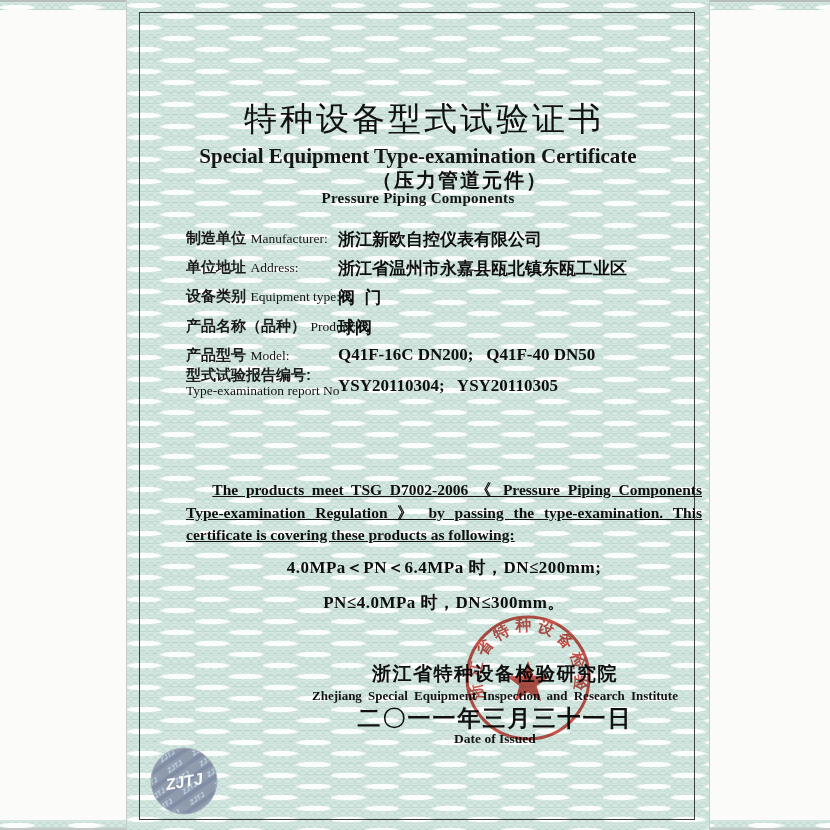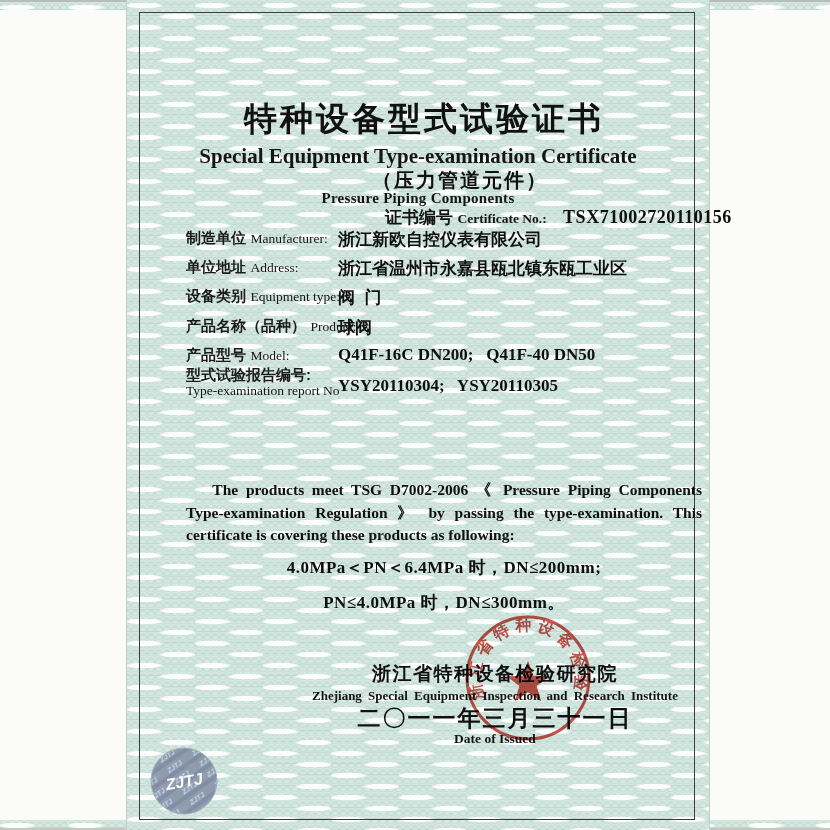--- a/index.html
+++ b/index.html
@@ -27,42 +27,42 @@
     border-left:1px solid #c6cdc9;border-right:1px solid #c6cdc9;
   }
   .frame{
     position:absolute;left:12px;top:12px;width:554px;height:806px;
     border:1.5px solid #3c3e3a;pointer-events:none;
   }
   .cjk{font-family:"Liberation Sans",sans-serif;}
   .serif{font-family:"Liberation Serif",serif;}
   .abs{position:absolute;}
   .ctr{left:0;width:582px;text-align:center;}
-  .title-cn{top:97px;font-size:33px;font-weight:700;letter-spacing:3px;color:#111;transform:translateX(6px);}
+  .title-cn{top:97px;font-size:33px;font-weight:400;letter-spacing:3px;color:#111;transform:translateX(6px);}
   .title-en{top:144px;font-size:21px;font-weight:700;color:#151515;}
   .subtitle-cn{top:167px;font-size:20px;font-weight:700;color:#111;letter-spacing:2px;margin-left:42px;}
   .subtitle-en{top:190px;font-size:15px;font-weight:700;color:#151515;letter-spacing:.3px;}
   .certno{top:206px;left:258px;white-space:nowrap;}
   .certno .lc{font-size:17px;font-weight:700;color:#141414;}
   .certno .le{font-size:13.5px;font-weight:700;color:#141414;}
   .certno .lv{font-size:18px;font-weight:700;color:#0f0f0f;margin-left:12px;letter-spacing:.5px;}
   .frow{position:absolute;left:59px;right:14px;height:26px;}
   .frow .lab{position:absolute;left:0;top:0;white-space:nowrap;}
   .frow .lab .c{font-size:15px;font-weight:600;color:#1b1b1b;}
   .frow .lab .e{font-size:13.5px;font-weight:400;color:#141414;}
   .frow .val{position:absolute;left:152px;top:-1px;font-size:17px;font-weight:700;color:#0f0f0f;white-space:pre-wrap;}
   .r1{top:229px}.r2{top:258px}.r3{top:287px}.r4{top:317px}.r5{top:346px}
   .r6{top:366px;height:40px;}
   .r6 .lab .c{display:block;line-height:17px;}
   .r6 .lab .e{display:block;line-height:16px;}
   .r6 .val{top:10px;}
   .para-cn{top:419px;left:59px;width:516px;font-size:17px;font-weight:700;color:#101010;
     line-height:32px;text-align:justify;text-indent:2.6em;letter-spacing:.5px;}
   .para-en{top:479px;left:59px;width:516px;font-size:15.5px;font-weight:700;color:#101010;
-    line-height:22.5px;text-align:justify;text-indent:1.7em;}
+    line-height:22.5px;text-align:justify;text-indent:1.7em;text-decoration:underline;}
   .spec{left:59px;width:516px;text-align:center;font-size:17px;font-weight:700;color:#0e0e0e;letter-spacing:.5px;}
   .spec1{top:556px}.spec2{top:591px}
   .footer{position:absolute;left:168px;top:662px;width:400px;text-align:center;}
   .org-cn{font-size:19px;font-weight:700;color:#101010;letter-spacing:1.5px;line-height:24px;}
   .org-en{font-size:13px;font-weight:600;color:#141414;line-height:19px;word-spacing:3px;}
   .date-cn{font-size:23px;font-weight:700;color:#101010;letter-spacing:2px;line-height:24px;margin-top:1px;}
   .date-en{font-size:13.5px;font-weight:600;color:#141414;line-height:17px;}
   .seal{position:absolute;left:335px;top:612px;width:132px;height:132px;z-index:5;
     opacity:.86;mix-blend-mode:multiply;}
   .holo{position:absolute;left:22px;top:746px;width:70px;height:70px;z-index:6;opacity:.92;}
@@ -74,25 +74,20 @@
 <div class="edge-strip bottom pattern"></div>
 
 <div class="paper pattern">
   <div class="frame"></div>
 
   <div class="abs ctr title-cn cjk">特种设备型式试验证书</div>
   <div class="abs ctr title-en serif">Special Equipment Type-examination Certificate</div>
   <div class="abs ctr subtitle-cn cjk">（压力管道元件）</div>
   <div class="abs ctr subtitle-en serif">Pressure Piping Components</div>
 
-  <div class="abs certno">
-    <span class="lc cjk">证书编号</span>
-    <span class="le serif">Certificate No.:</span>
-    <span class="lv serif">TSX71002720110156</span>
-  </div>
 
   <div class="frow r1">
     <span class="lab">
       <span class="c cjk">制造单位</span>
       <span class="e serif">Manufacturer:</span>
     </span>
     <span class="val cjk">浙江新欧自控仪表有限公司</span>
   </div>
 
   <div class="frow r2">

